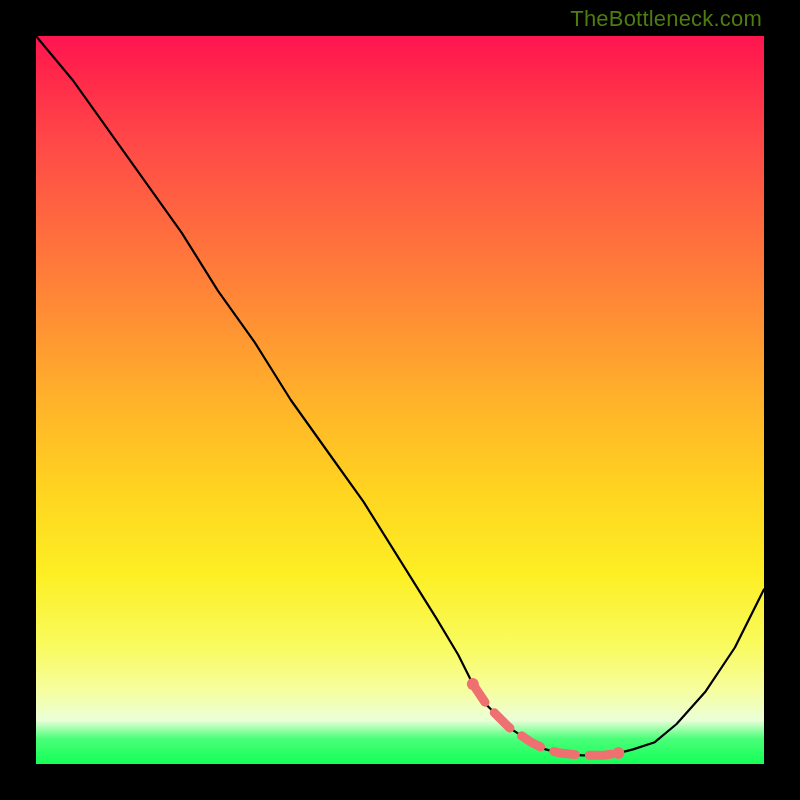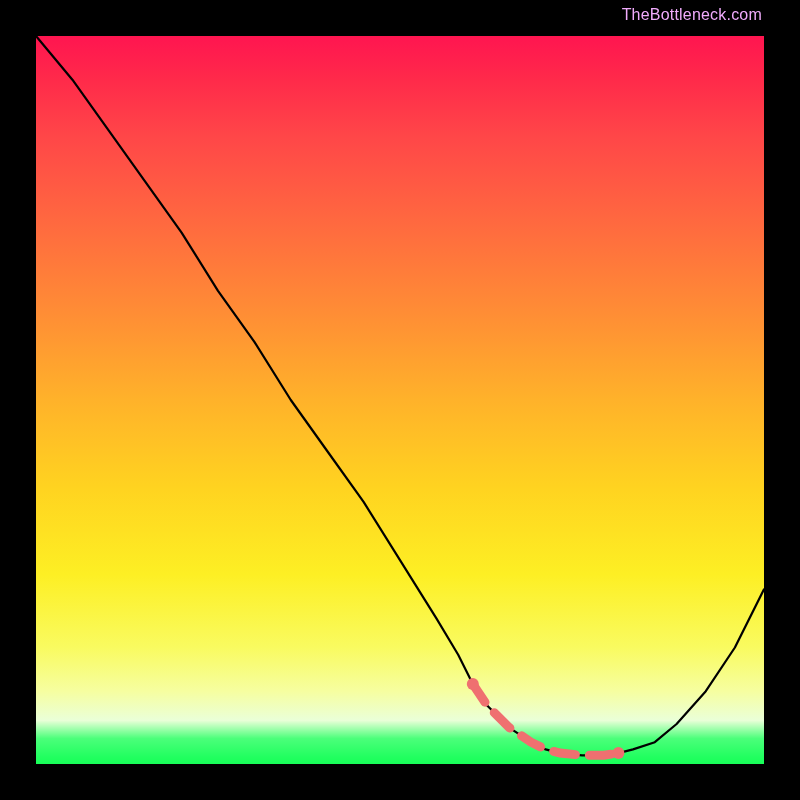--- a/index.html
+++ b/index.html
@@ -41,22 +41,22 @@
       #eaffd8 94%,
       #4bff7a 96.5%,
       #22ff60 99%,
       #17ff58 100%
     );
   }
   .watermark {
     position: absolute;
     top: 6px;
     right: 38px;
-    color: #f0abfc;
-    font-size: 16px;
+    color: #4d7c0f;
+    font-size: 22px;
     font-weight: 400;
     letter-spacing: 0.2px;
   }
   svg.curve {
     position: absolute;
     left: 0;
     top: 0;
     width: 728px;
     height: 728px;
     overflow: visible;

